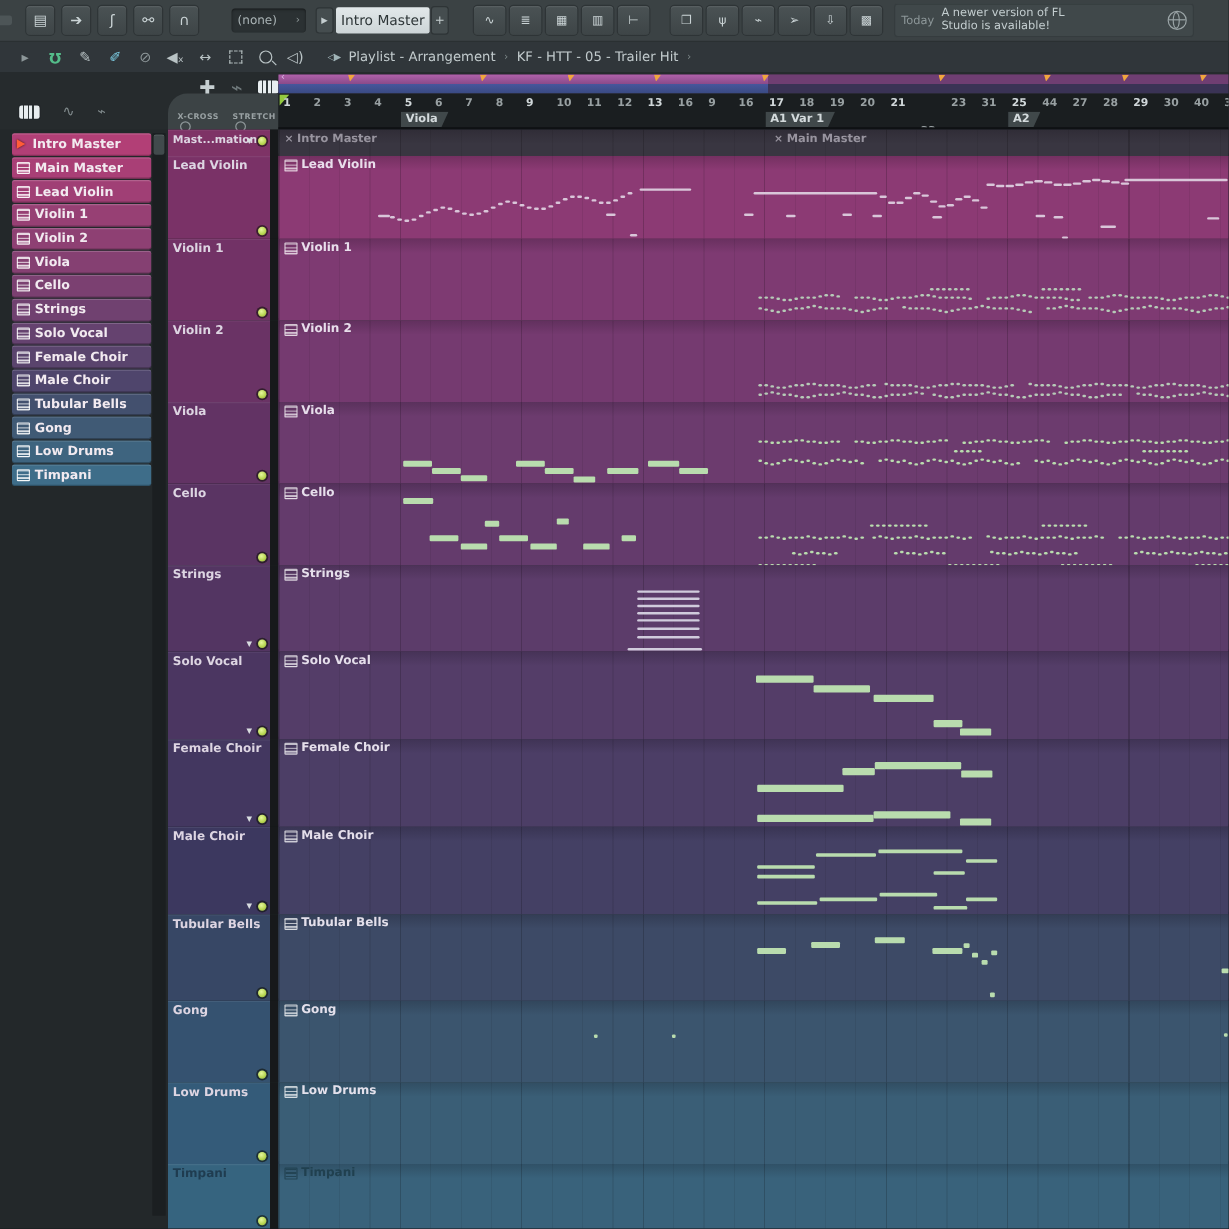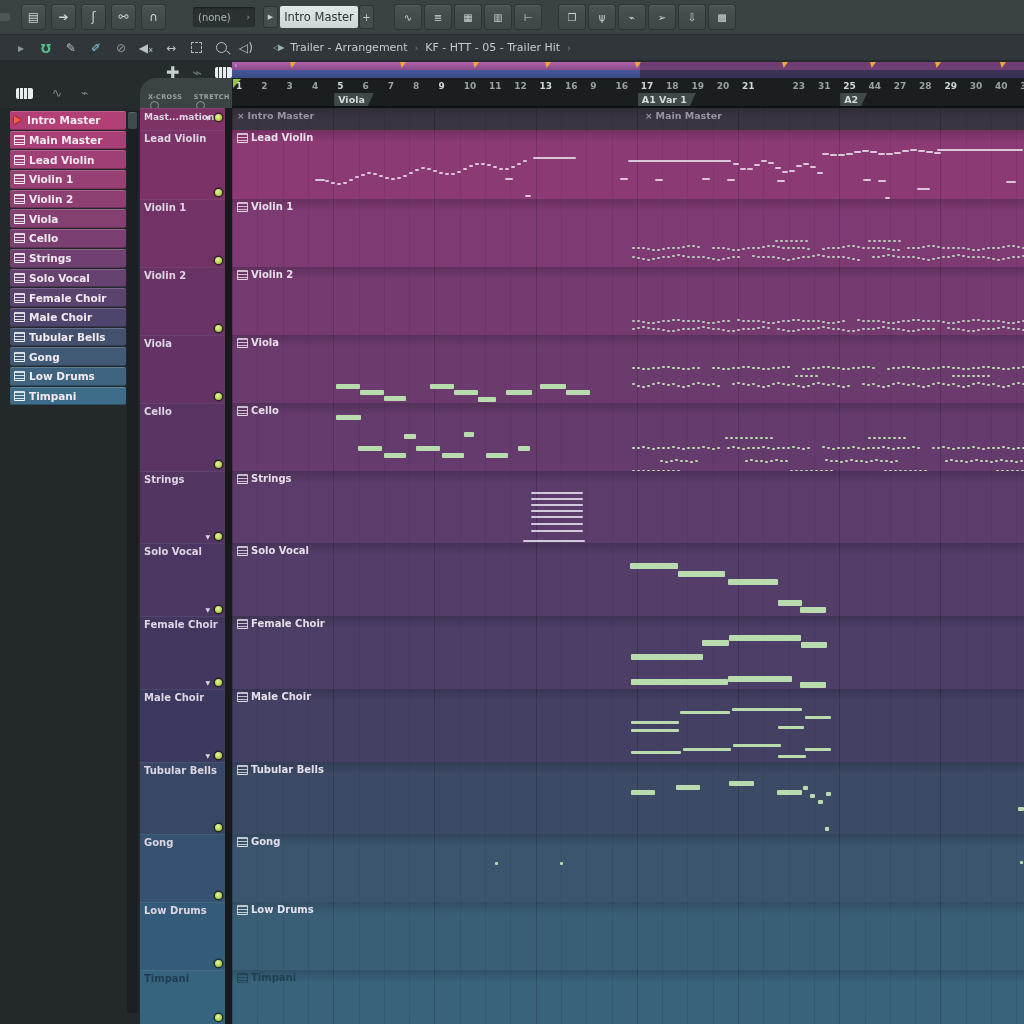--- a/index.html
+++ b/index.html
@@ -180,20 +180,25 @@
         <div class="tbtn sm">
           <span>➢</span>
         </div>
         <div class="tbtn sm">
           <span>⇩</span>
         </div>
         <div class="tbtn sm">
           <span>▩</span>
         </div>
       </div>
+    <div class="notif">
+      <span class="nd">Today</span>
+      <span class="nm">A newer version of FL Studio is available!</span>
+      <span class="globe"></span>
+    </div>
   </div>
 
   <div id="tb2">
     <div id="tb2-icons">
         <span class="t2i dim">▸</span>
         <span class="t2i green">Ω</span>
         <span class="t2i">✎</span>
         <span class="t2i blue">✐</span>
         <span class="t2i dim">⊘</span>
         <span class="t2i">◀ₓ</span>
@@ -201,21 +206,21 @@
         <span class="t2i">
           <span class="sel-box"></span>
         </span>
         <span class="t2i">
           <span class="mag"></span>
         </span>
         <span class="t2i">◁)</span>
       </div>
     <div id="breadcrumb">
       <span class="spk">◁▶</span>
-      <span>Trailer - Arrangement</span>
+      <span>Playlist - Arrangement</span>
       <span class="sep">›</span>
       <span>KF - HTT - 05 - Trailer Hit</span>
       <span class="sep">›</span>
     </div>
   </div>
 
   <div id="plchrome">
     <div id="picker-icons">
         <span class="piano-ic"></span>
         <span style="color: rgb(127, 137, 139); font-size: 12px;">∿</span>

